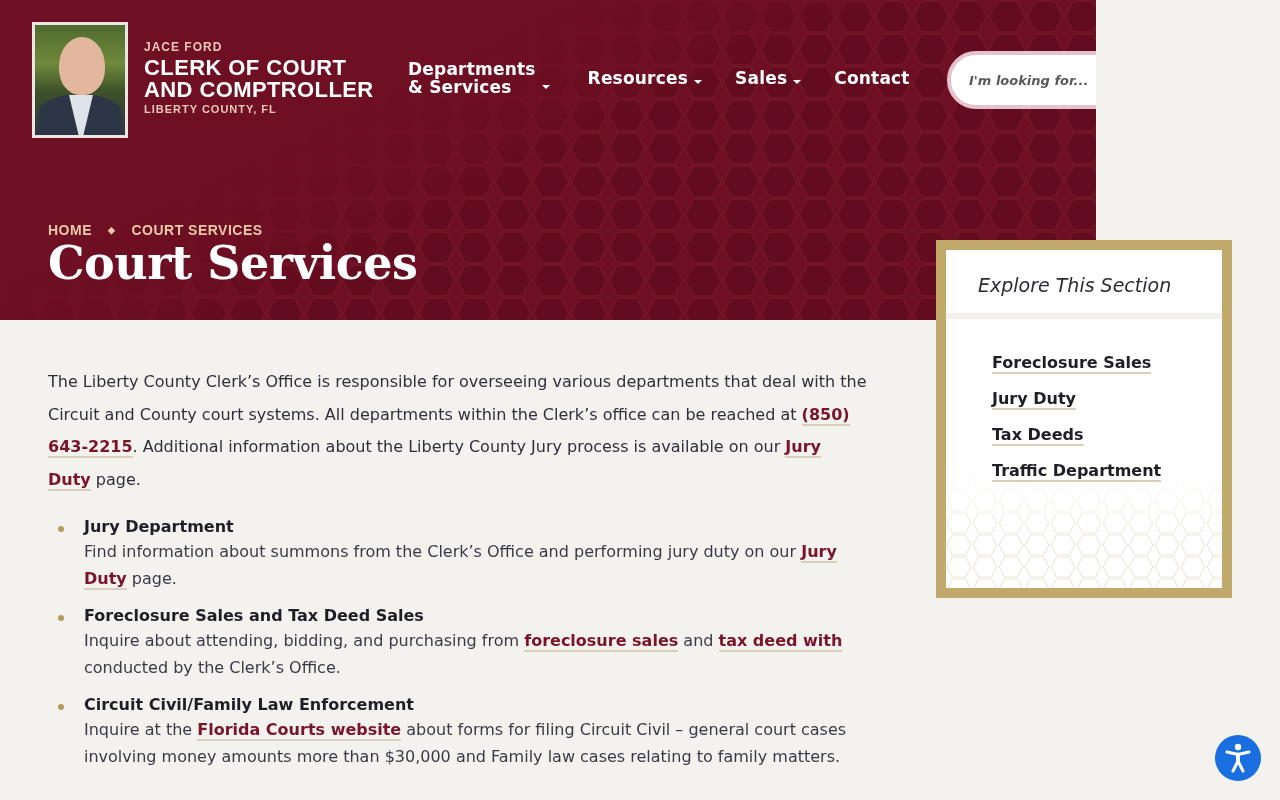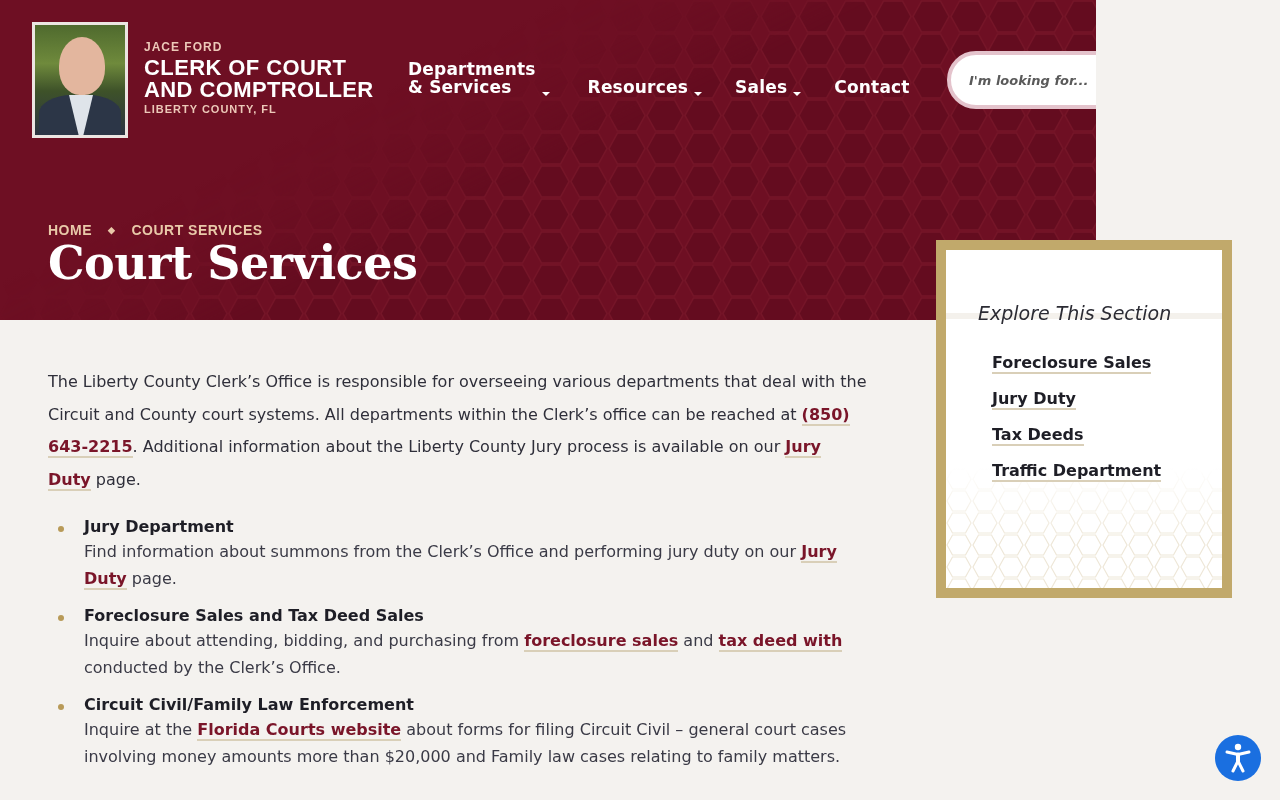--- a/index.html
+++ b/index.html
@@ -53,21 +53,21 @@
     }
     .logo-county {
       font-family: "Liberation Sans", sans-serif; font-weight: 700;
       font-size: 11px; color: #ecc8b8; letter-spacing: 1px;
       text-align: left; margin-top: 2px; width: 241px;
     }
     
     .nav { position: absolute; top: 60px; left: 408px; display: flex; }
     .nav-item {
       font-family: "DejaVu Sans", sans-serif; font-weight: 700; font-size: 17px;
-      color: #ffffff; line-height: 18px; display: flex; align-items: flex-end;
+      color: #ffffff; line-height: 18px; display: flex; align-items: center;
       cursor: pointer; letter-spacing: 0.2px;
     }
     .nav-item .caret {
       display: inline-block; width: 0; height: 0;
       border-left: 4px solid transparent; border-right: 4px solid transparent;
       border-top: 4px solid #ffffff; margin-left: 6px; margin-top: 8px;
     }
     .nav-item.dept .caret { margin-top: 18px; }
     
     .search {
@@ -113,21 +113,21 @@
     }
     .svc-title { font-weight: 700; font-size: 16px; line-height: 22px; color: #1e1e26; }
     .svc-desc { font-size: 16px; line-height: 27px; color: #3a3a46; }
     
     .sidebar {
       position: absolute; left: 936px; top: 240px; width: 296px; height: 358px;
       background: #c1a96b; padding: 10px;
     }
     .sidebar-inner { width: 100%; height: 100%; background: #ffffff; position: relative; overflow: hidden; }
     .sidebar-head {
-      height: 69px; padding-left: 32px; padding-top: 52px;
+      height: 69px; padding-left: 32px; padding-top: 24px;
       font-style: italic; font-size: 19px; color: #2b2b33;
       border-bottom: 6px solid #f4f1ec;
     }
     .sidebar-list { list-style: none; padding-left: 46px; padding-top: 34px; position: relative; z-index: 2; }
     .sidebar-list li { margin-bottom: 17px; }
     .sidebar-list a {
       font-weight: 700; font-size: 16px; color: #1e1e26; text-decoration: none;
       border-bottom: 2px solid #d9cfb8; cursor: pointer;
     }
     .sidebar-inner svg.hex2 { position: absolute; left: 0; bottom: 0; z-index: 1; }
@@ -227,21 +227,21 @@
     </li>
     <li>
       <div class="svc-title">Foreclosure Sales and Tax Deed Sales</div>
       <div class="svc-desc">
         <span>Inquire about attending, bidding, and purchasing from </span><a class="link">foreclosure sales</a><span> and </span><a class="link">tax deed with</a><span> conducted by the Clerk’s Office.</span>
       </div>
     </li>
     <li>
       <div class="svc-title">Circuit Civil/Family Law Enforcement</div>
       <div class="svc-desc">
-        <span>Inquire at the </span><a class="link">Florida Courts website</a><span> about forms for filing Circuit Civil – general court cases involving money amounts more than $20,000 and Family law cases relating to family matters.</span>
+        <span>Inquire at the </span><a class="link">Florida Courts website</a><span> about forms for filing Circuit Civil – general court cases involving money amounts more than $30,000 and Family law cases relating to family matters.</span>
       </div>
     </li>
   </ul>
 </main>
 
 <aside class="sidebar">
   <div class="sidebar-inner">
     <svg class="hex2" width="276" height="120" viewBox="0 0 276 120">
       <defs>
         <pattern id="hexp2" width="26" height="22" patternUnits="userSpaceOnUse">

